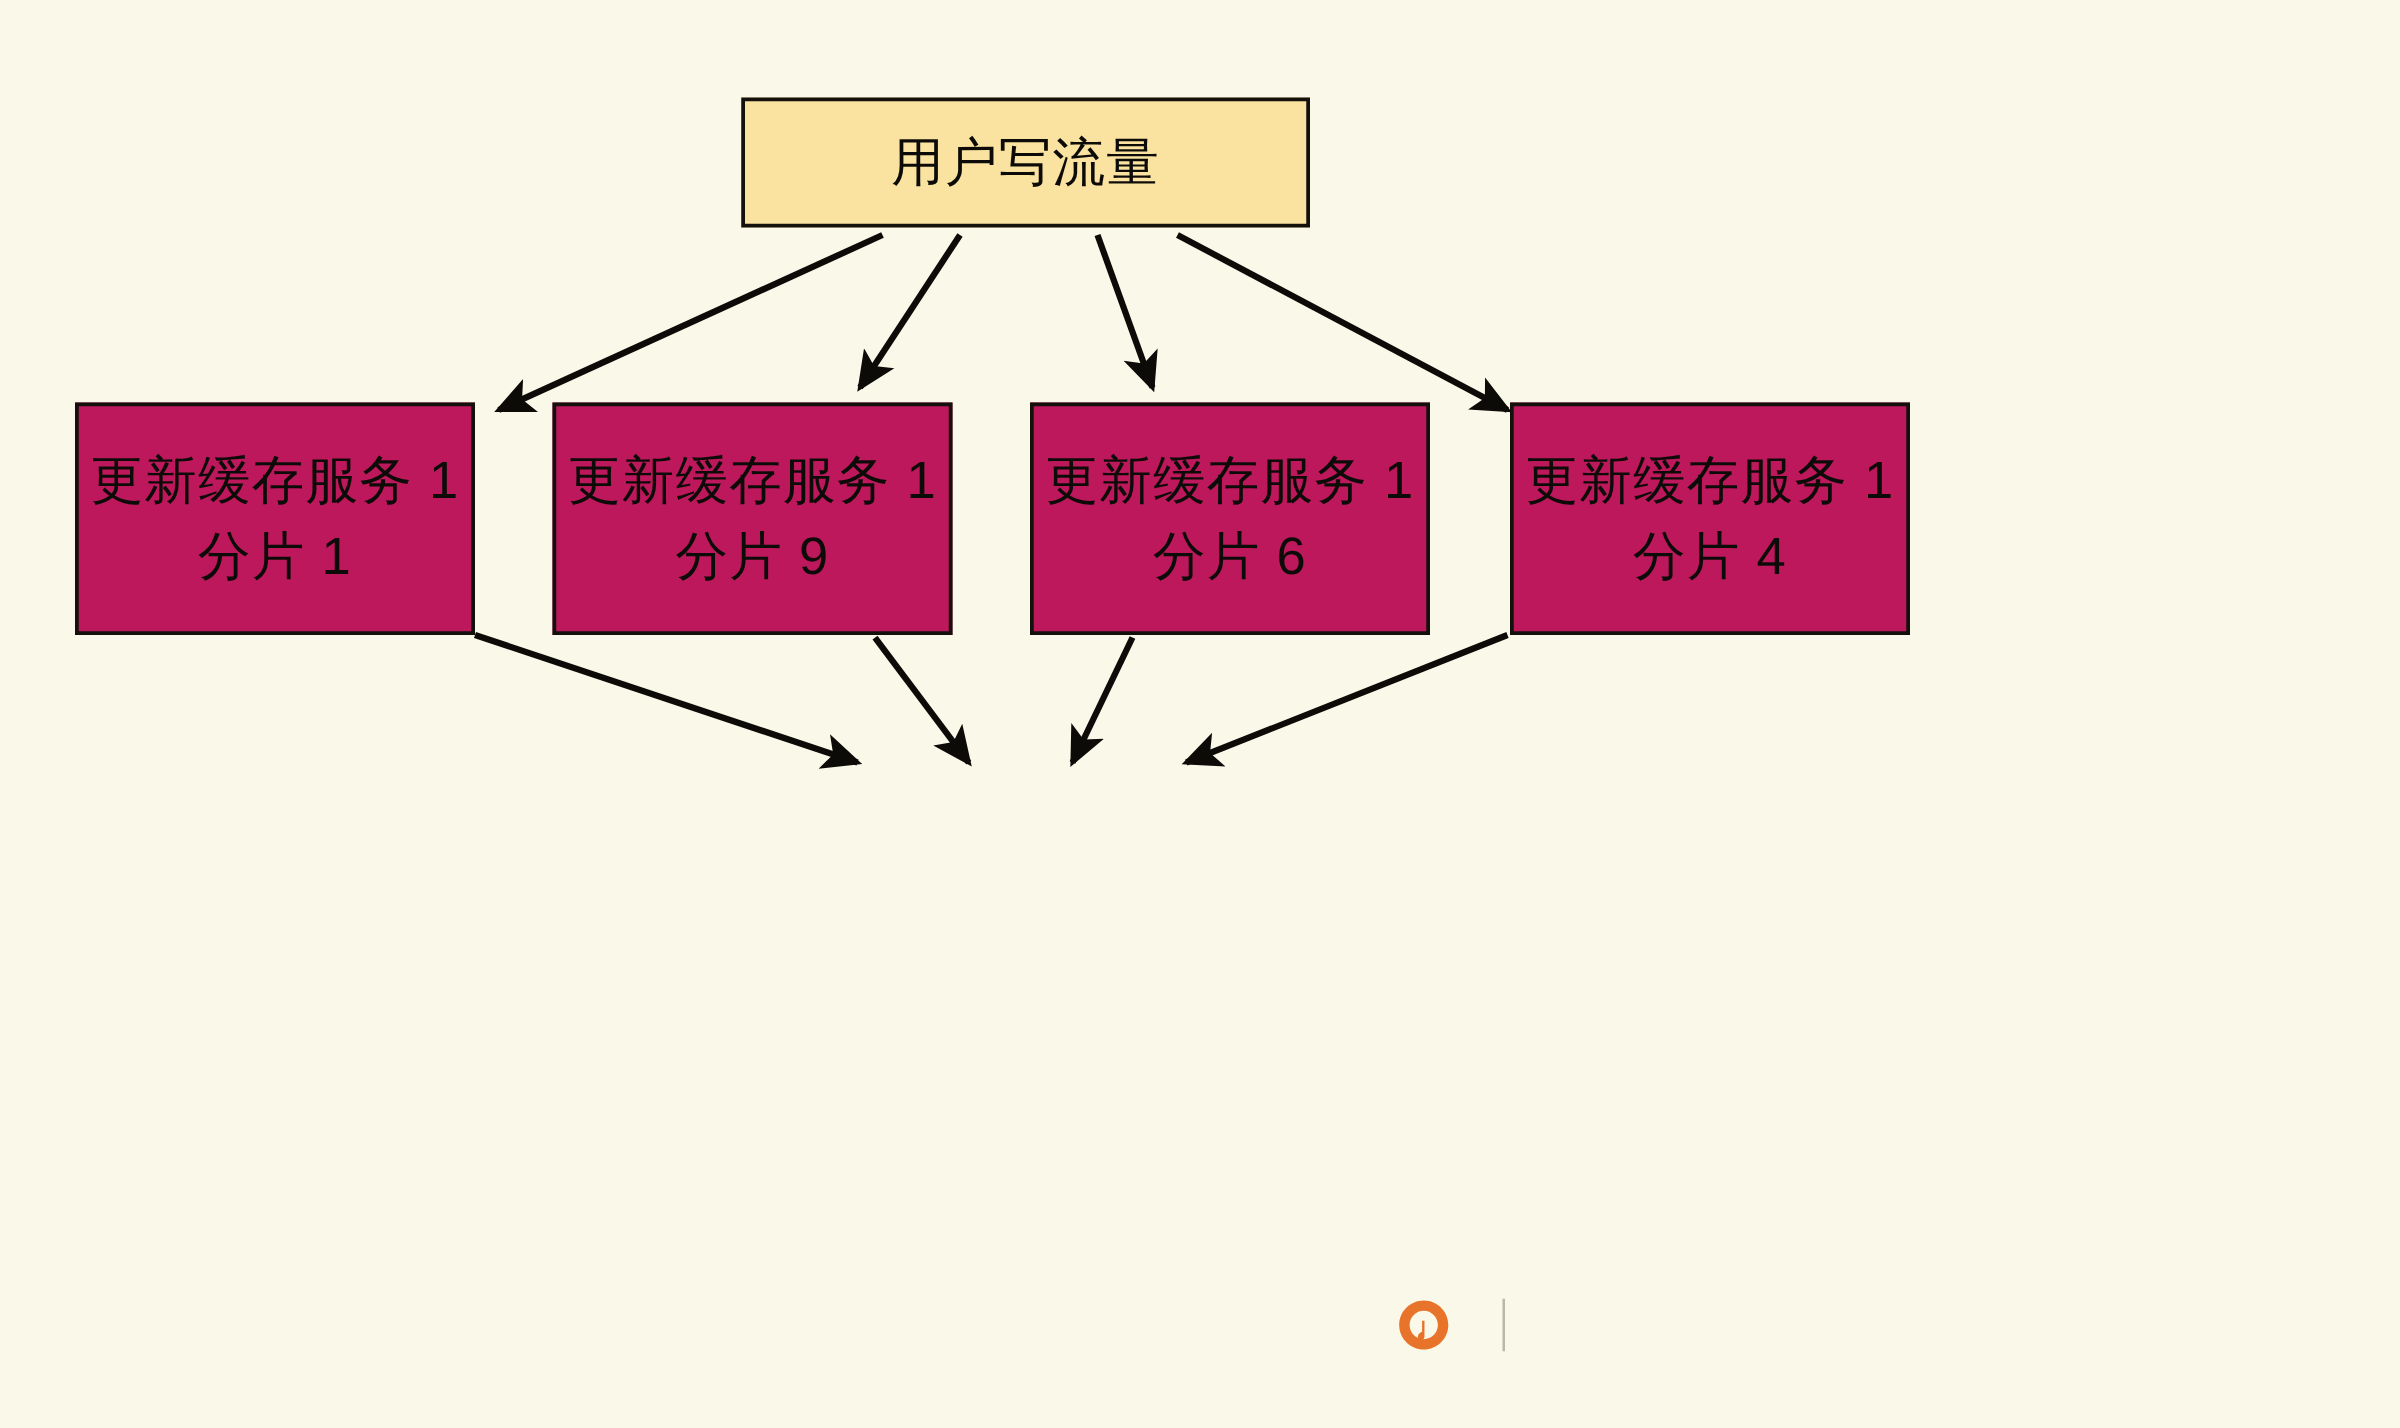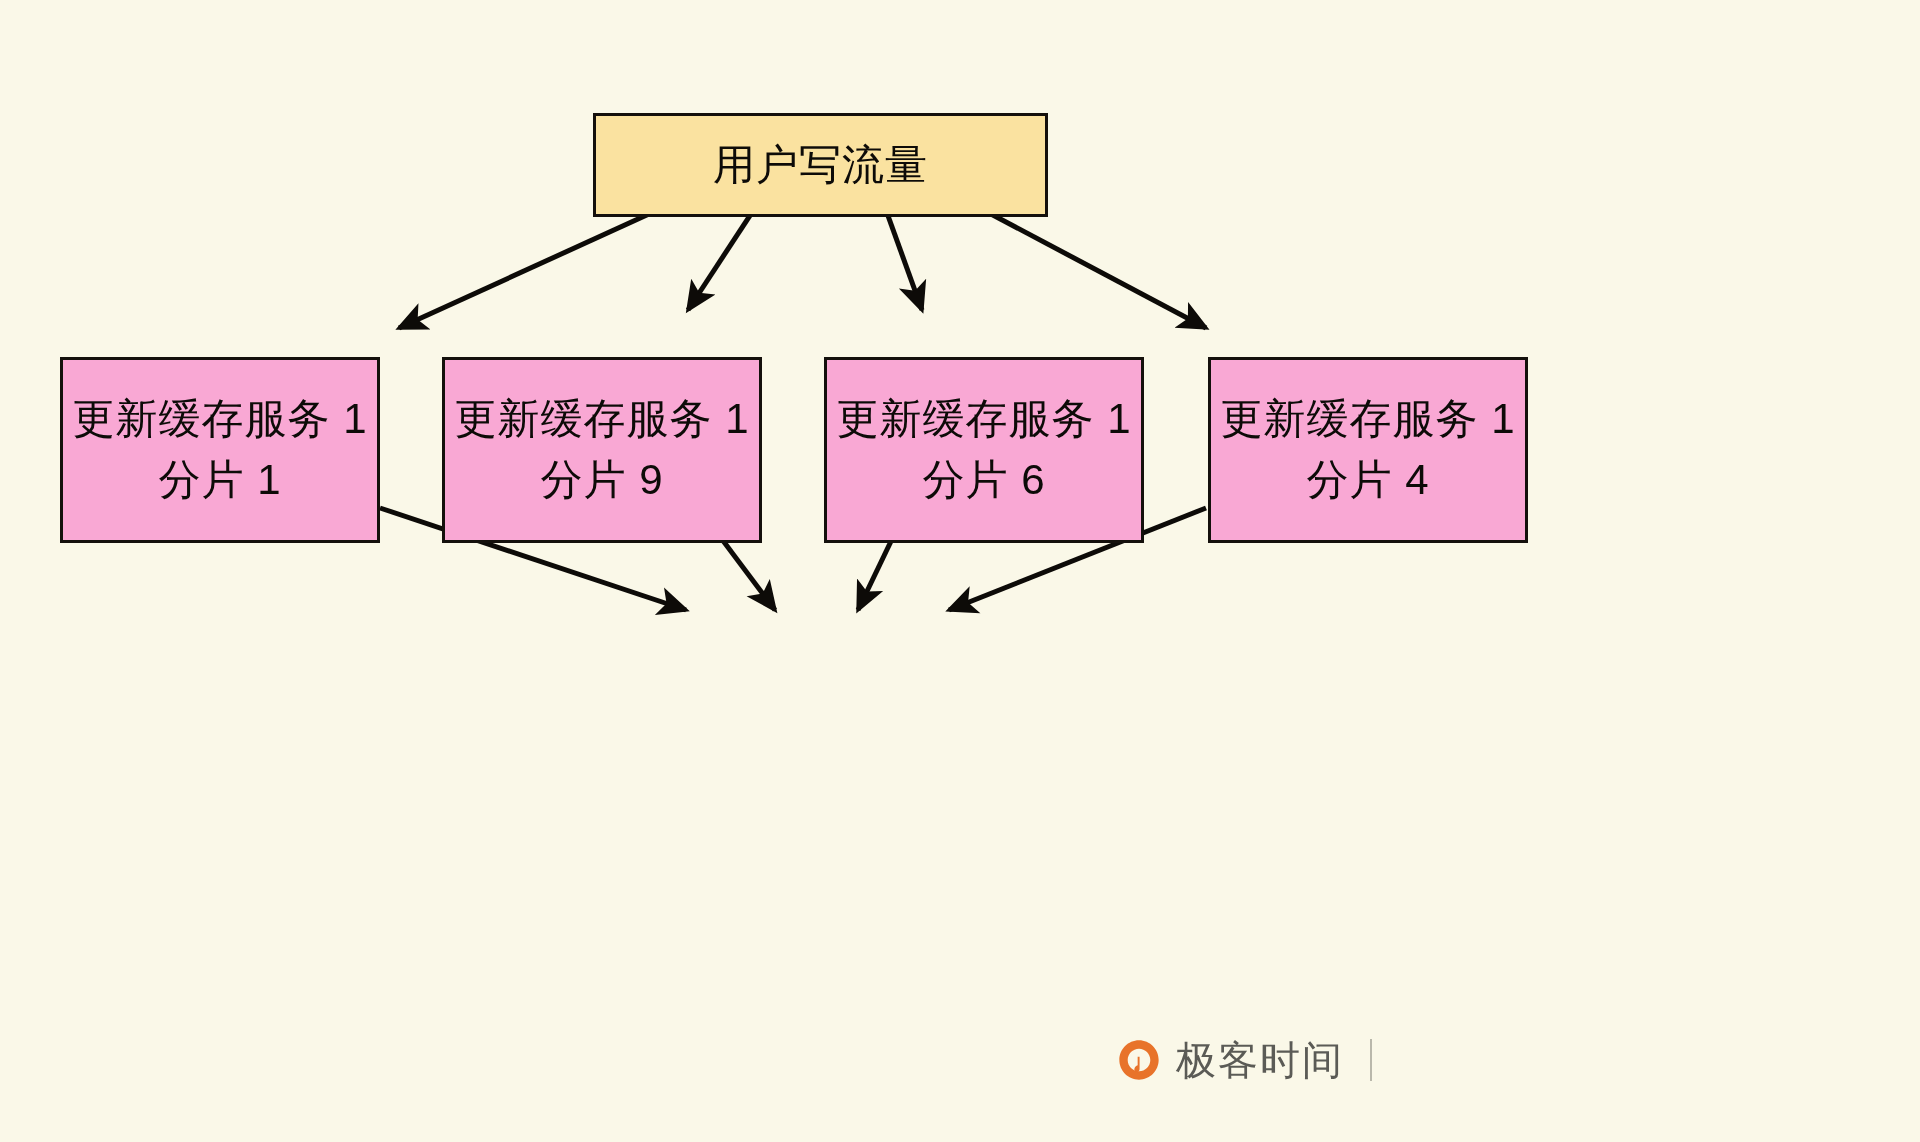--- a/index.html
+++ b/index.html
@@ -35,27 +35,26 @@
     display: flex;
     flex-direction: column;
     align-items: center;
     justify-content: center;
     text-align: center;
     color: #0d0b08;
     font-size: 42px;
     line-height: 1.45;
     letter-spacing: 1px;
     font-weight: 400;
-    margin-top: 35px;
   }
   .node-write {
     background: #fae2a0;
   }
   .node-shard, .node-read {
-    background: #f9a8d4;
+    background: #be185d;
   }
   .node .line {
     display: block;
     white-space: nowrap;
   }
   #watermark {
     position: absolute;
     left: 1116px;
     top: 1032px;
     display: flex;
@@ -140,17 +139,16 @@
   <div id="watermark">
     <svg id="wm-logo" viewBox="0 0 48 48" xmlns="http://www.w3.org/2000/svg">
       <path d="M24 3.5 C12.7 3.5 3.5 12.7 3.5 24 C3.5 35.3 12.7 44.5 24 44.5
                C35.3 44.5 44.5 35.3 44.5 24 C44.5 12.7 35.3 3.5 24 3.5 Z
                M24 12.2 C30.5 12.2 35.8 17.5 35.8 24 C35.8 30.5 30.5 35.8 24 35.8
                C17.5 35.8 12.2 30.5 12.2 24 C12.2 17.5 17.5 12.2 24 12.2 Z" fill="#e8732a"></path>
       <path d="M24.6 20.5 L24.6 33.5 C24.6 35.6 23.1 37.0 21.2 36.6
                C19.6 36.2 18.8 34.7 19.2 33.0 C19.6 31.3 21.0 30.2 22.6 29.6
                L22.6 20.5 Z" fill="#e8732a"></path>
     </svg>
-    <span id="wm-brand">极客时间</span>
     <span id="wm-sep"></span>
   </div>
 
 </div>
 
 </body></html>

